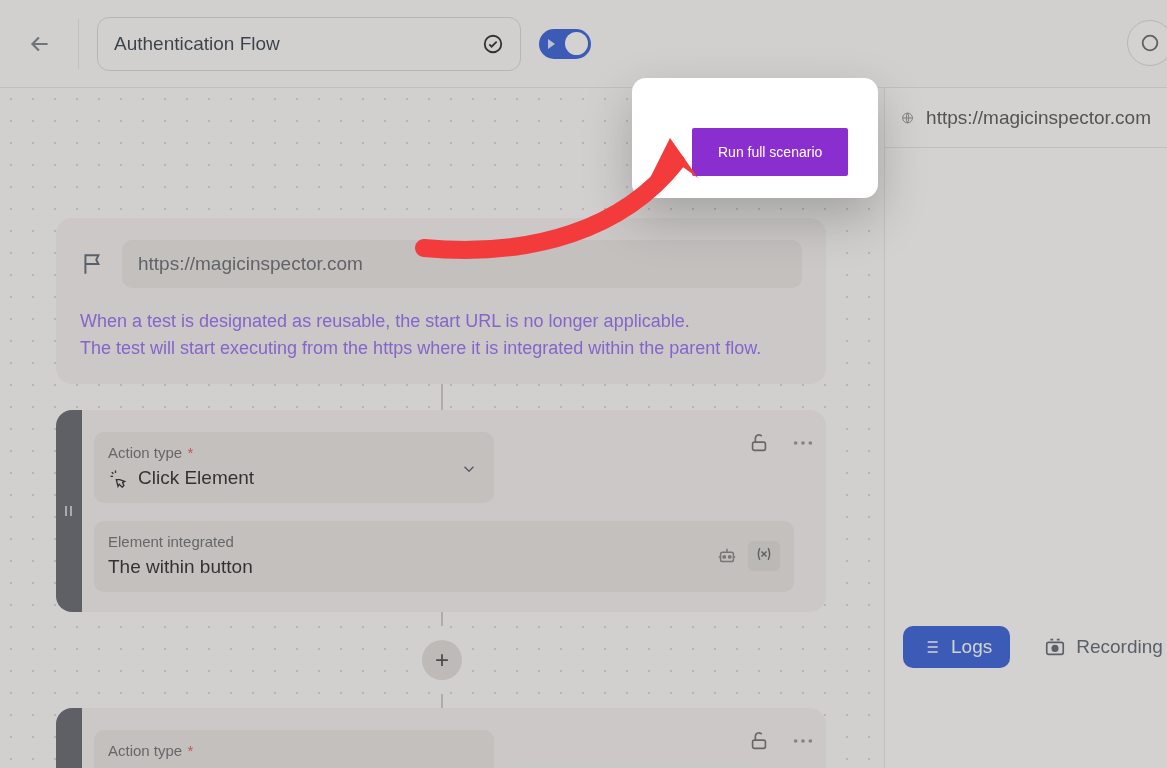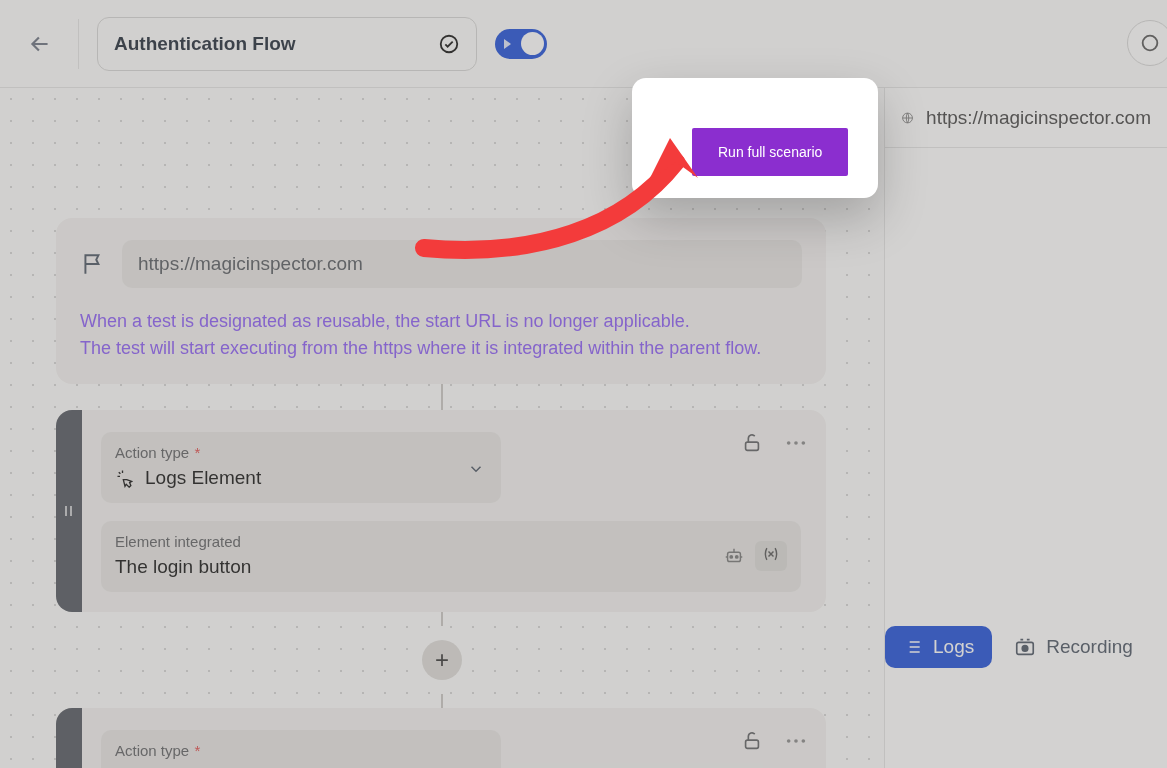--- a/index.html
+++ b/index.html
@@ -24,23 +24,22 @@
   display:flex; align-items:center; justify-content:center;
   color: #6b7280;
 }
 .vdiv { width:1px; background:#e5e5e5; height:50px; }
 .title-pill {
   display:flex; align-items:center;
   border:1.5px solid #d6d6d6;
   border-radius: 12px;
   padding: 0 16px;
   height: 54px;
-  width: 380px;
+  width: 424px;
   justify-content: space-between;
-  font-weight: bold;
 }
 .title-pill span { font-size: 19px; color:#1f2937; }
 .toggle {
   width: 52px; height: 30px;
   background: #1d4ed8;
   border-radius: 999px;
   position: relative;
   display:flex; align-items:center;
 }
 .toggle .play-tri {
@@ -85,21 +84,21 @@
 .connector{width:2px;height:26px;background:#c9c7c4;margin:0 auto;}
 
 .step-card{
   display:flex;width:770px;border-radius:16px;overflow:hidden;
   background:#f3f1f0;
 }
 .step-gutter{
   width:26px;background:#51565f;display:flex;align-items:center;justify-content:center;
   color:#c5c7c9;
 }
-.step-body{flex:1;padding:22px 19px 20px;}
+.step-body{flex:1;padding:22px 12px 20px;}
 .field-row{display:flex;align-items:flex-start;justify-content:space-between;}
 .field-block{
   background:#e7e5e3;border-radius:10px;padding:12px 14px 14px;
   width:400px;position:relative;
 }
 .field-label{font-size:15px;color:#5f6063;margin-bottom:6px;}
 .req{color:#e04b4b;margin-left:1px;}
 .field-value{display:flex;align-items:center;gap:10px;font-size:19px;color:#111;}
 .chev{position:absolute;right:16px;top:28px;color:#4b5563;}
 .icon-btns{display:flex;gap:22px;align-items:center;color:#6b7280;}
@@ -116,22 +115,22 @@
 .sidebar{
   position:absolute;right:0;top:88px;bottom:0;width:283px;
   border-left:1px solid #e5e5e5;background:#fff;
 }
 .url-bar{
   height:60px;display:flex;align-items:center;gap:12px;
   padding:0 16px;border-bottom:1px solid #e5e5e5;
   color:#444;font-size:19px;white-space:nowrap;overflow:hidden;
 }
 .tab-row{
-  position:absolute;bottom:100px;left:0;right:10px;
-  display:flex;gap:4px;align-items:flex-start;
+  position:absolute;bottom:100px;left:18px;right:10px;
+  display:flex;gap:16px;align-items:flex-start;
 }
 .tab{
   display:flex;align-items:center;gap:10px;
   padding:10px 18px;border-radius:10px;font-size:19px;
 }
 .tab.active{background:#1d4ed8;color:#fff;}
 .tab:not(.active){color:#4b5563;}
 
 .highlight-pop{
   position:absolute;left:632px;top:78px;
@@ -207,21 +206,21 @@
         </svg>
     </div>
     <div class="step-body">
       <div class="field-row">
         <div class="field-block">
           <div class="field-label"><span>Action type</span><span class="req"> *</span></div>
           <div class="field-value">
             <svg width="20" height="20" viewBox="0 0 24 24" fill="none" stroke="#111" stroke-width="1.6">
                 <path d="M9 3v3M4.5 5l2 2M3 10h3M14 14l6 2-2.5 1.5L19 21l-2 2-3.5-3.5L12 22l-2-8z"></path>
               </svg>
-            <span>Logs Element</span>
+            <span>Click Element</span>
           </div>
           <svg class="chev" width="18" height="18" viewBox="0 0 24 24" fill="none" stroke="currentColor" stroke-width="2">
               <path d="M6 9l6 6 6-6"></path>
             </svg>
         </div>
         <div class="icon-btns">
           <svg width="22" height="22" viewBox="0 0 24 24" fill="none" stroke="#5f6063" stroke-width="1.8">
               <rect x="5" y="11" width="14" height="9" rx="2"></rect>
               <path d="M8 11V7a4 4 0 0 1 7-2.5"></path>
             </svg>
@@ -230,21 +229,21 @@
               <circle cx="12" cy="3" r="2"></circle>
               <circle cx="20" cy="3" r="2"></circle>
             </svg>
         </div>
       </div>
 
       <div class="field-block full">
         <div>
           <div class="field-label">Element integrated</div>
           <div class="field-value">
-              <span>The login button</span>
+              <span>The within button</span>
             </div>
         </div>
         <div class="mini-icons">
           <svg width="22" height="22" viewBox="0 0 24 24" fill="none" stroke="#777" stroke-width="1.6">
               <rect x="5" y="8" width="14" height="10" rx="2"></rect>
               <circle cx="9" cy="13" r="1.3" fill="#777"></circle>
               <circle cx="15" cy="13" r="1.3" fill="#777"></circle>
               <path d="M12 4v4M3 13h2M19 13h2"></path>
             </svg>
           <div class="mini-chip">

